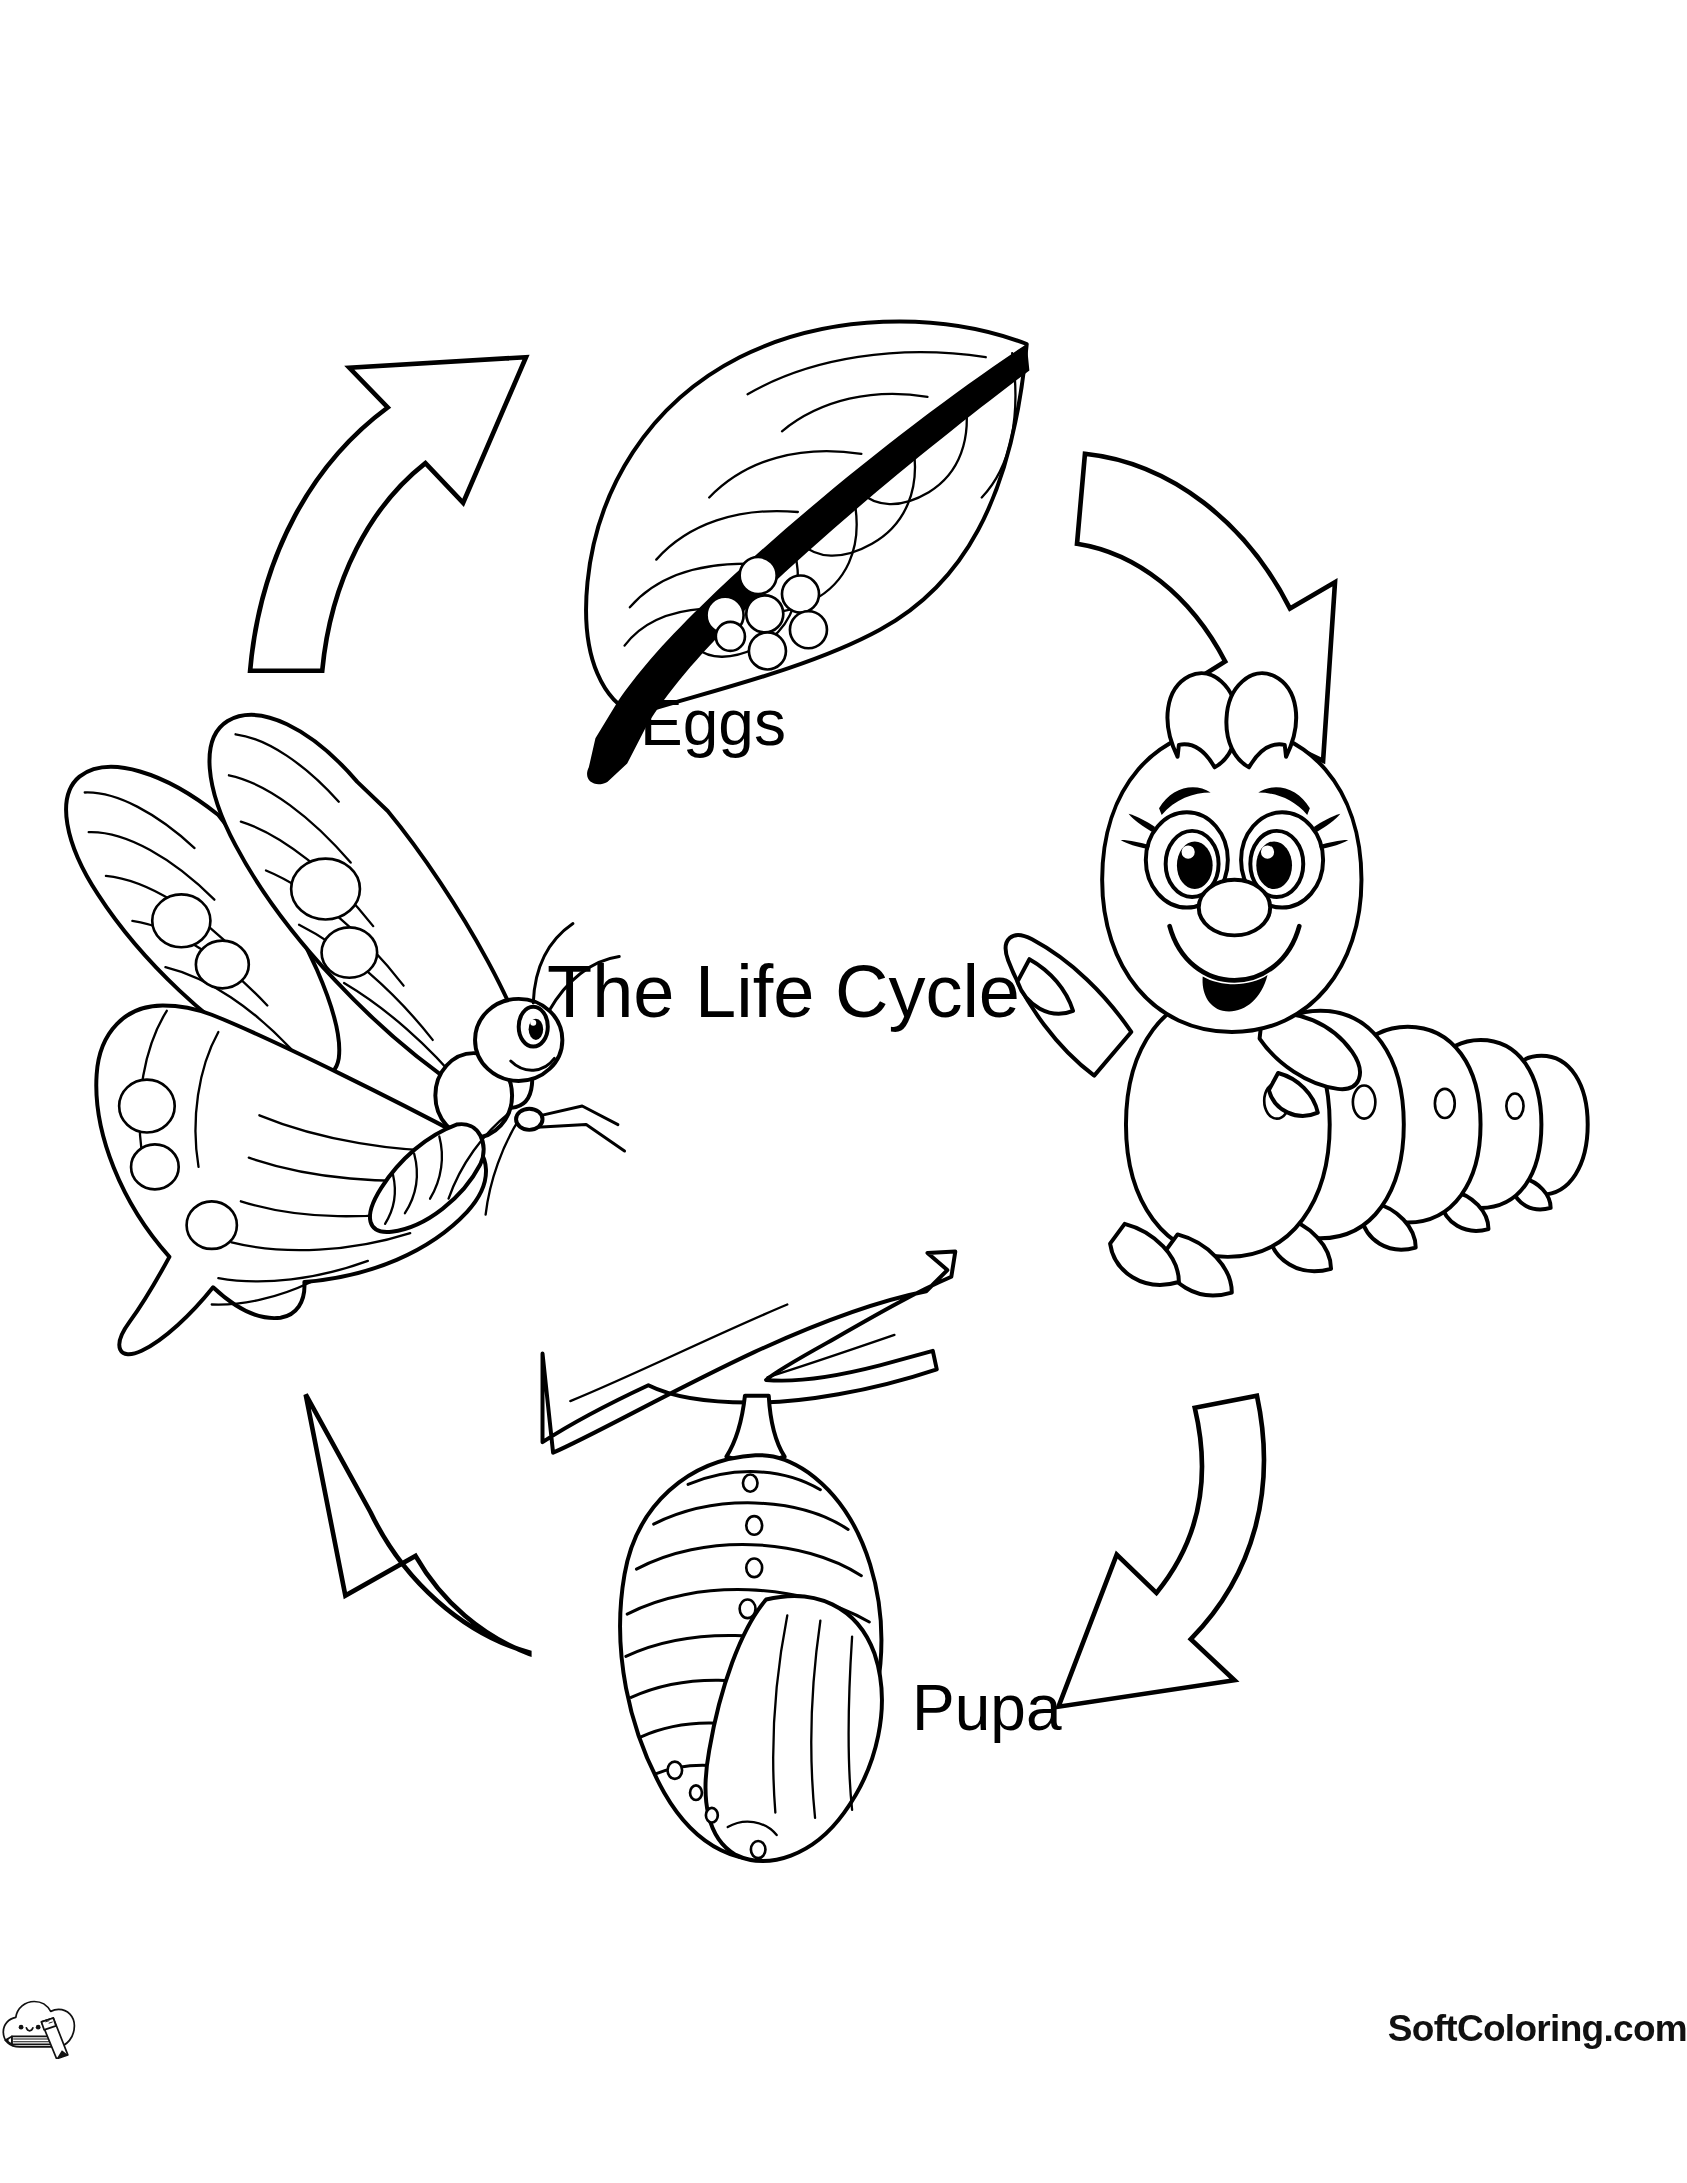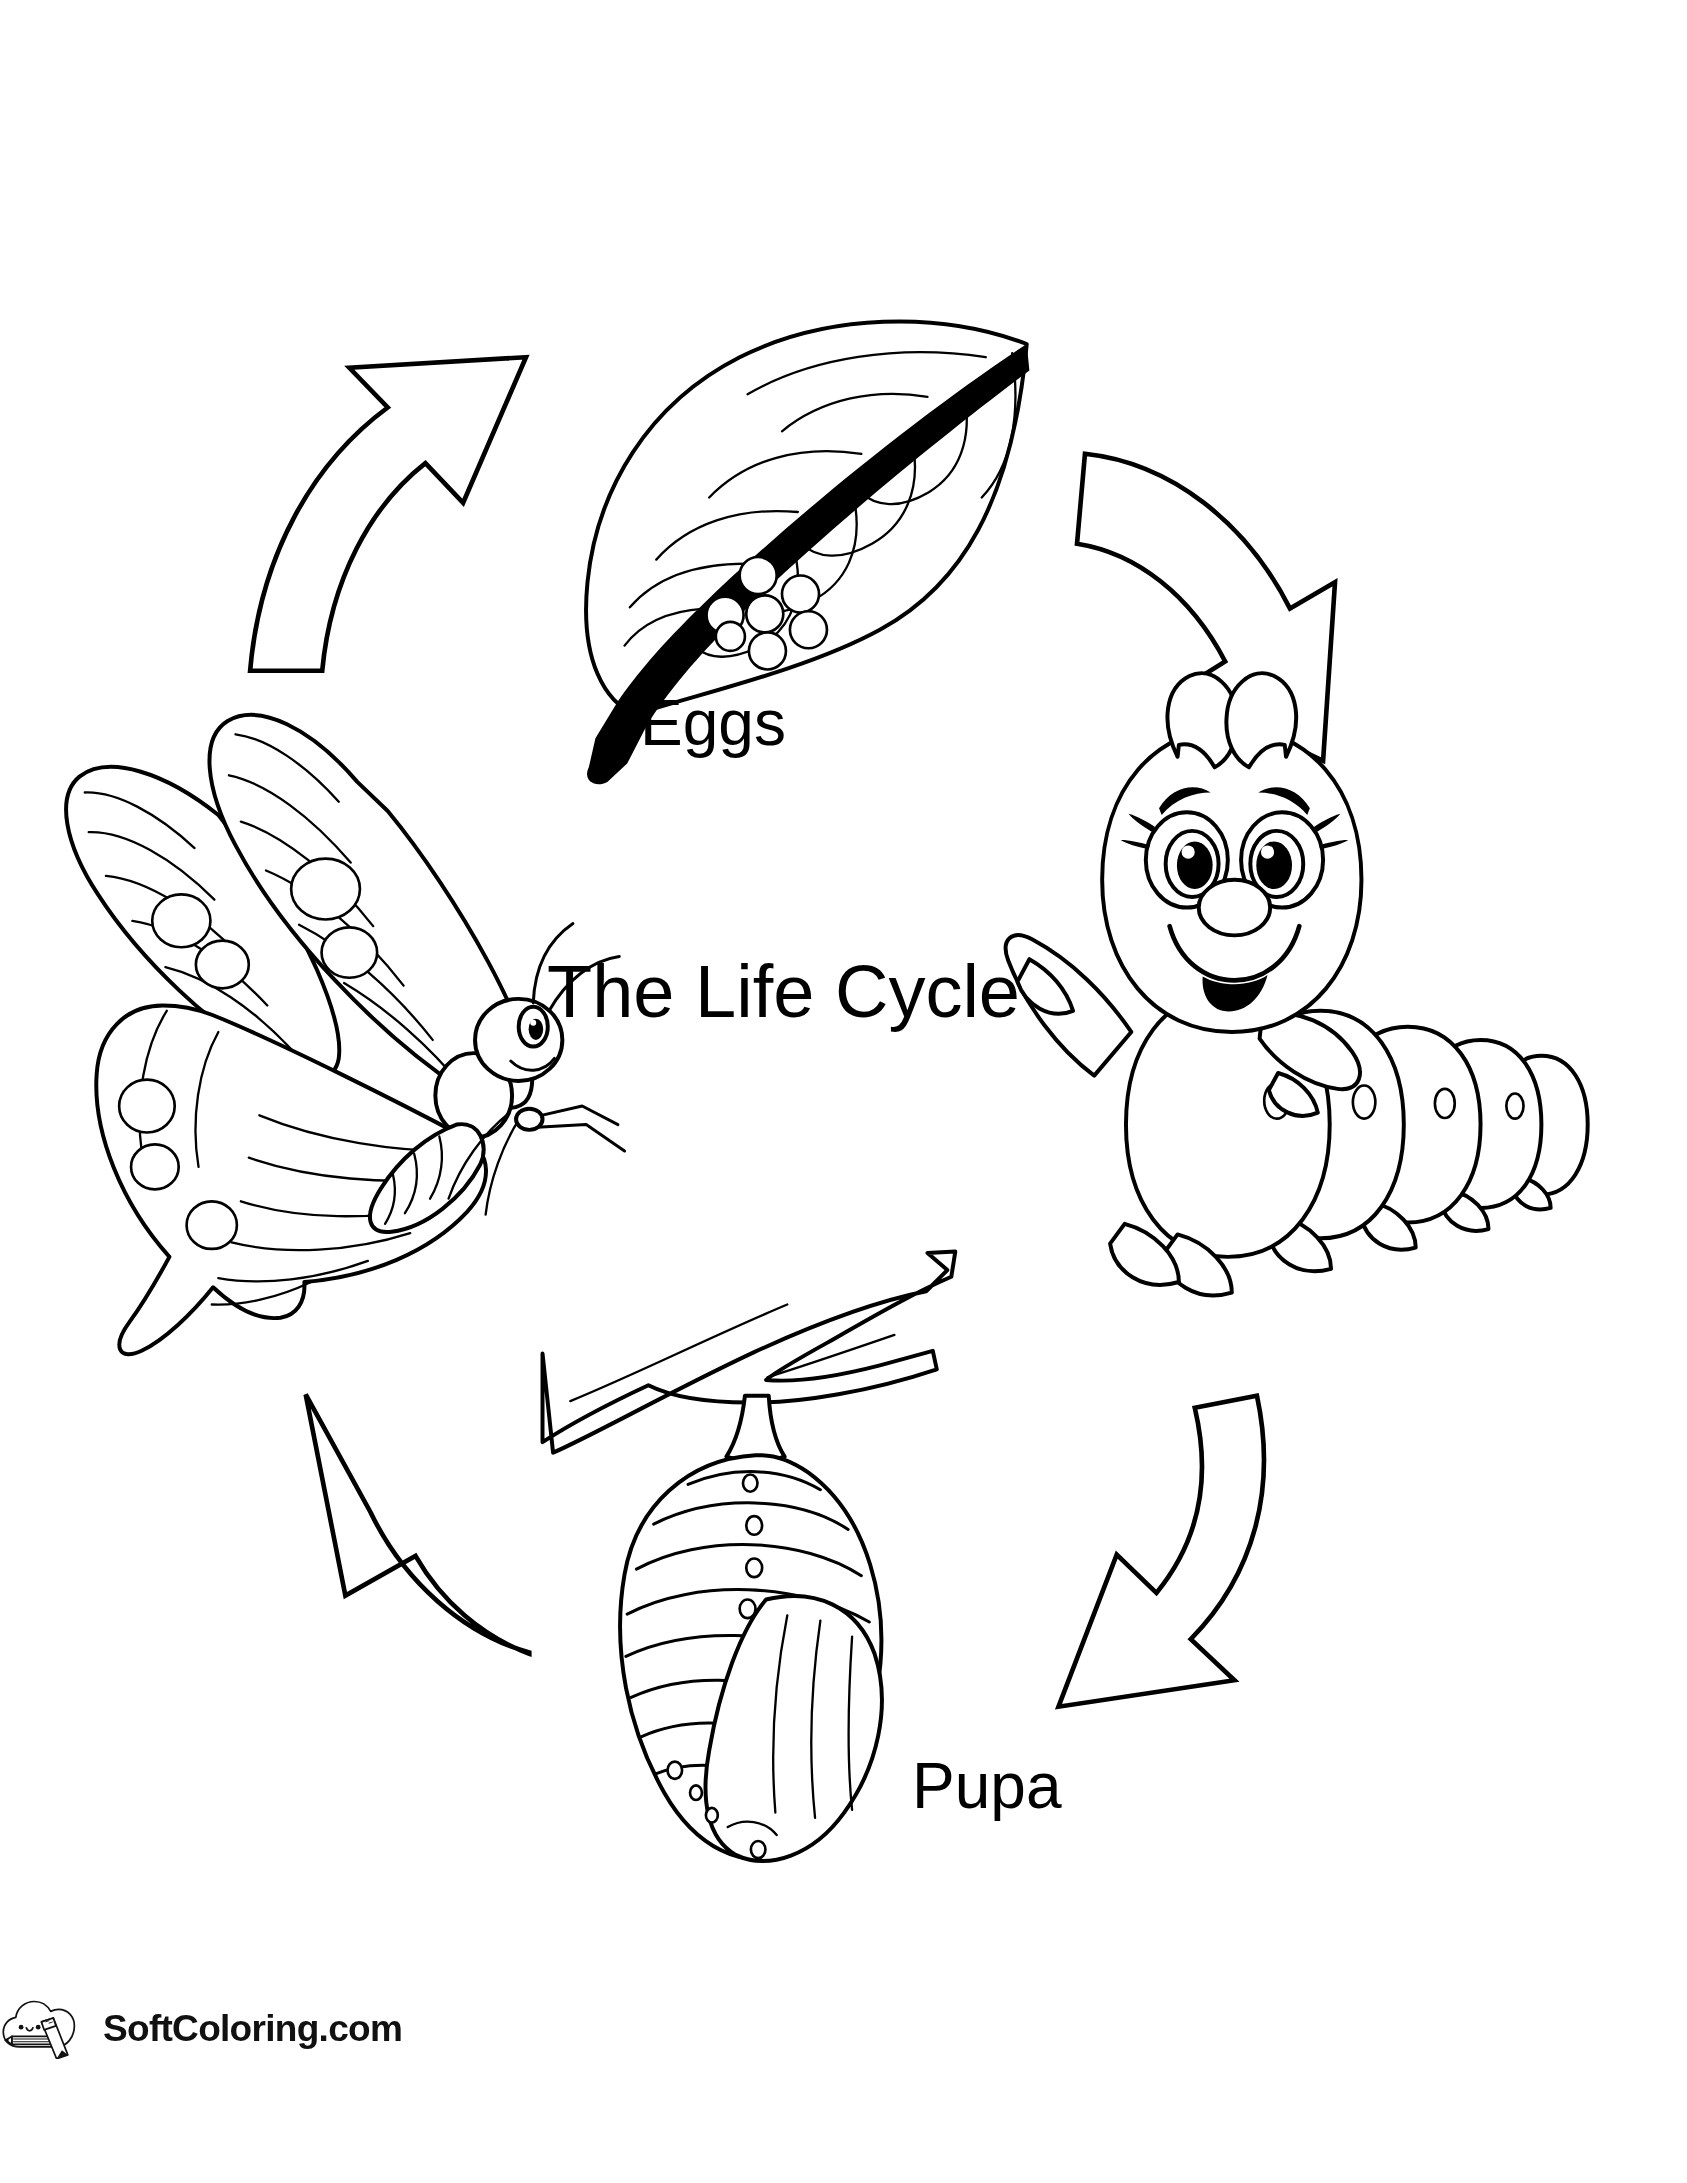--- a/index.html
+++ b/index.html
@@ -41,21 +41,21 @@
     top: 691px;
     font-size: 64px;
   }
   #label-caterpillar {
     left: 1156px;
     top: 1244px;
     font-size: 64px;
   }
   #label-pupa {
     left: 912px;
-    top: 1754px;
+    top: 1676px;
     font-size: 64px;
   }
   #label-butterfly {
     left: 159px;
     top: 1244px;
     font-size: 64px;
   }
   #label-caterpillar .cap {
     font-size: 78px;
     line-height: 1;
@@ -74,21 +74,21 @@
     margin-top: 36px;
   }
   #title .tline { display: block; }
   #footer {
     position: absolute;
     left: 0;
     top: 1998px;
     width: 1687px;
     display: flex;
     align-items: center;
-    justify-content: flex-start;
+    justify-content: space-between;
     gap: 24px;
   }
   #footer-text {
     font-family: "Liberation Sans", sans-serif;
     font-weight: 700;
     font-size: 37px;
     letter-spacing: -0.7px;
     color: #111111;
   }
 </style>

